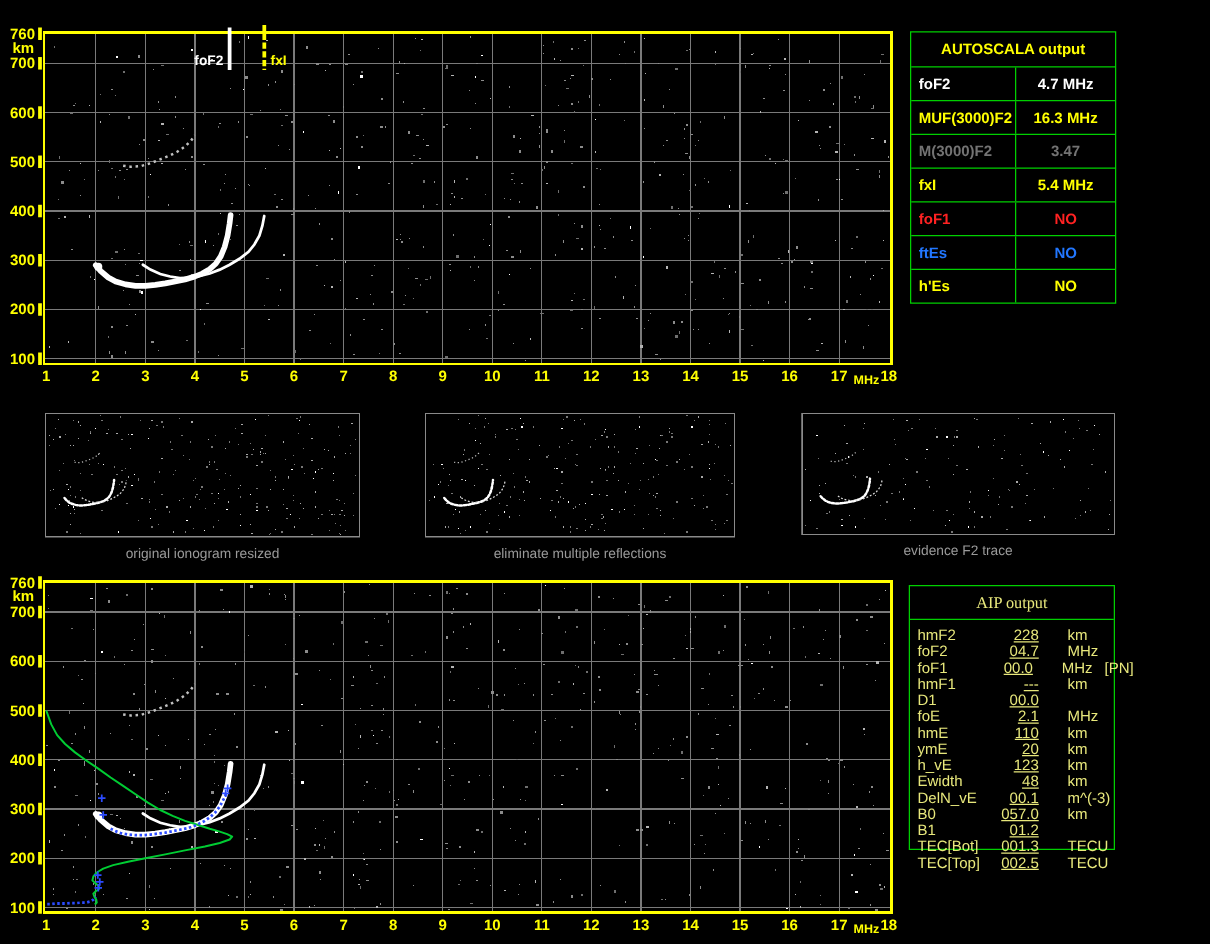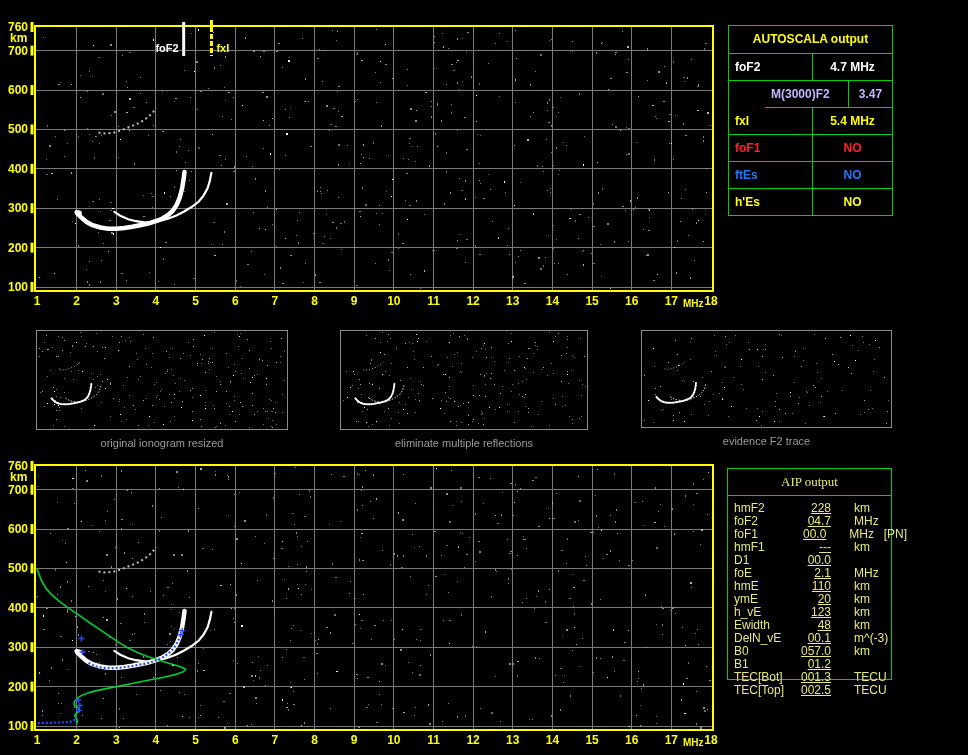--- a/index.html
+++ b/index.html
@@ -1989,21 +1989,25 @@
       </g>
     </svg>
 
   <div class="auto-table">
     <div class="hdr">AUTOSCALA output</div>
     <div id="auto-rows">
         <div class="auto-row" style="color: rgb(255, 255, 255);">
           <span class="lbl">foF2</span>
           <span class="val">4.7 MHz</span>
         </div>
-        <div class="auto-row" style="color: #c4b5fd; margin-left: 36px;">
+        <div class="auto-row" style="color: rgb(255, 255, 0);">
+          <span class="lbl">MUF(3000)F2</span>
+          <span class="val">16.3 MHz</span>
+        </div>
+        <div class="auto-row" style="color: #737373;">
           <span class="lbl">M(3000)F2</span>
           <span class="val">3.47</span>
         </div>
         <div class="auto-row" style="color: rgb(255, 255, 0);">
           <span class="lbl">fxI</span>
           <span class="val">5.4 MHz</span>
         </div>
         <div class="auto-row" style="color: rgb(255, 34, 34);">
           <span class="lbl">foF1</span>
           <span class="val">NO</span>

